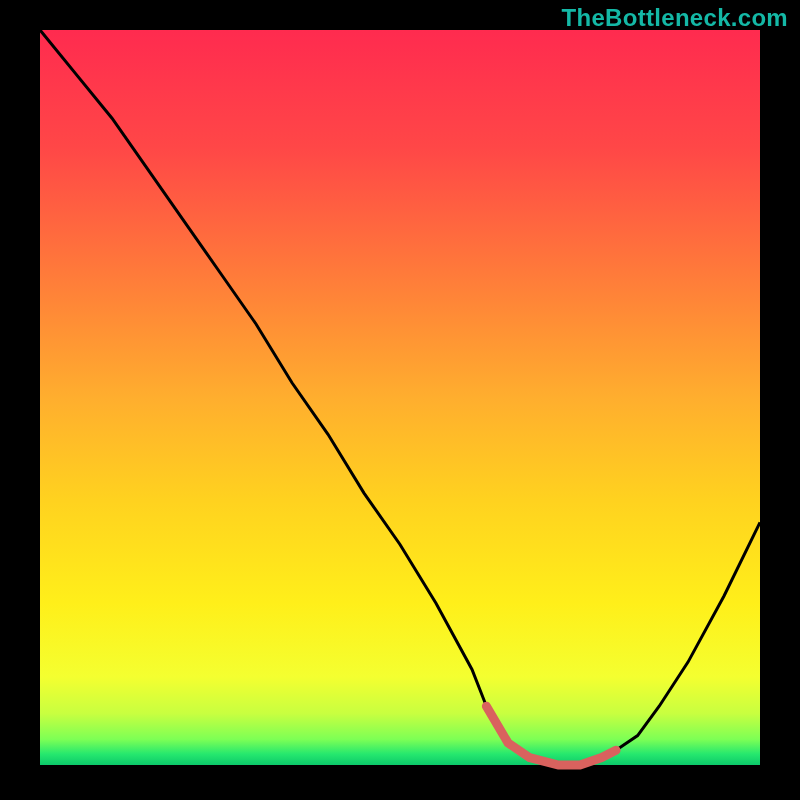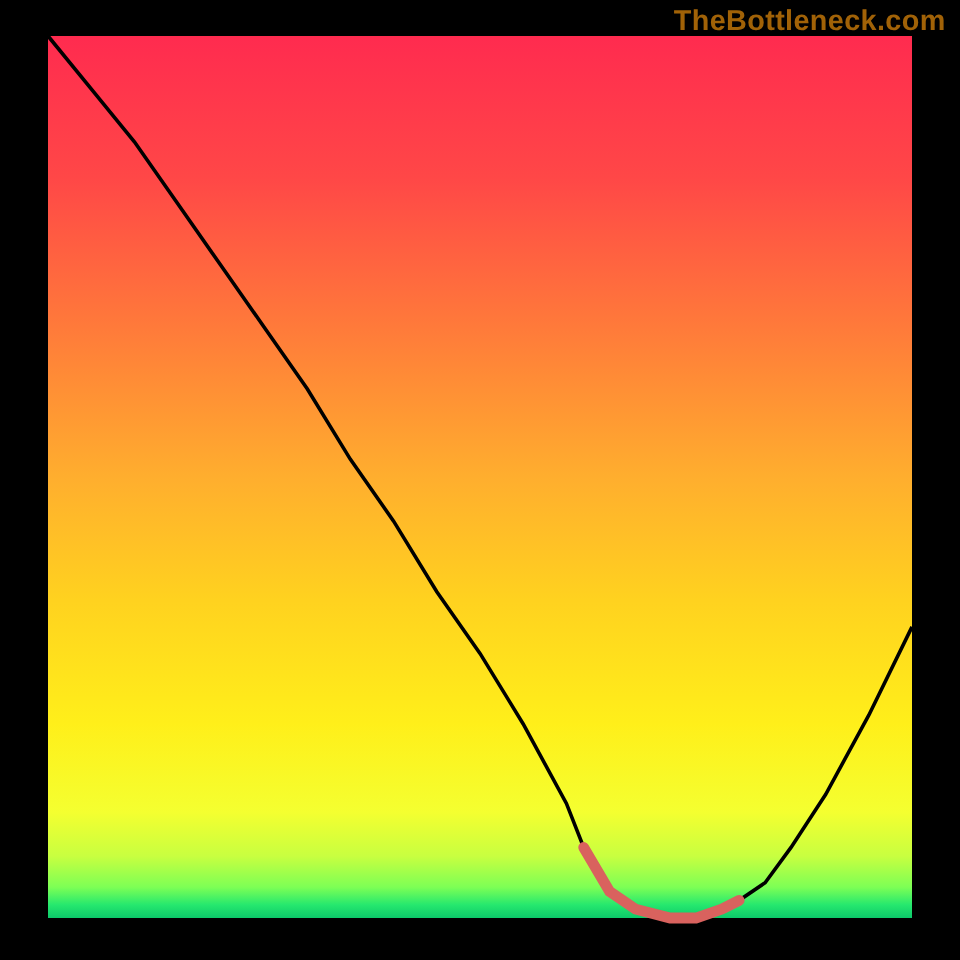--- a/index.html
+++ b/index.html
@@ -16,21 +16,21 @@
     height: 800px;
     background: #000000;
   }
   .watermark {
     position: absolute;
     top: 4px;
     right: 12px;
     font-family: Arial, Helvetica, sans-serif;
     font-size: 24px;
     font-weight: bold;
-    color: #a16207;
+    color: #14b8a6;
     letter-spacing: 0.3px;
     z-index: 10;
   }
   svg {
     position: absolute;
     top: 0;
     left: 0;
   }
 </style>
 </head>

